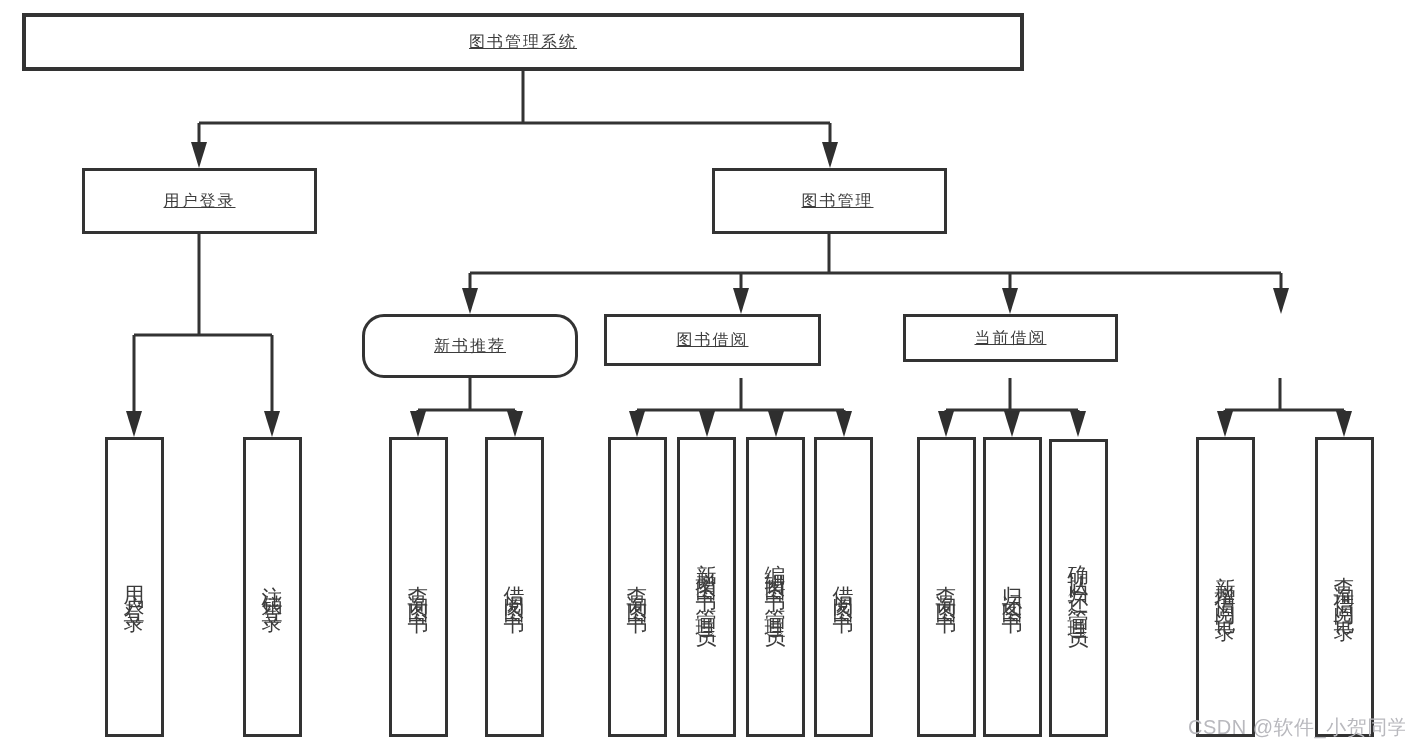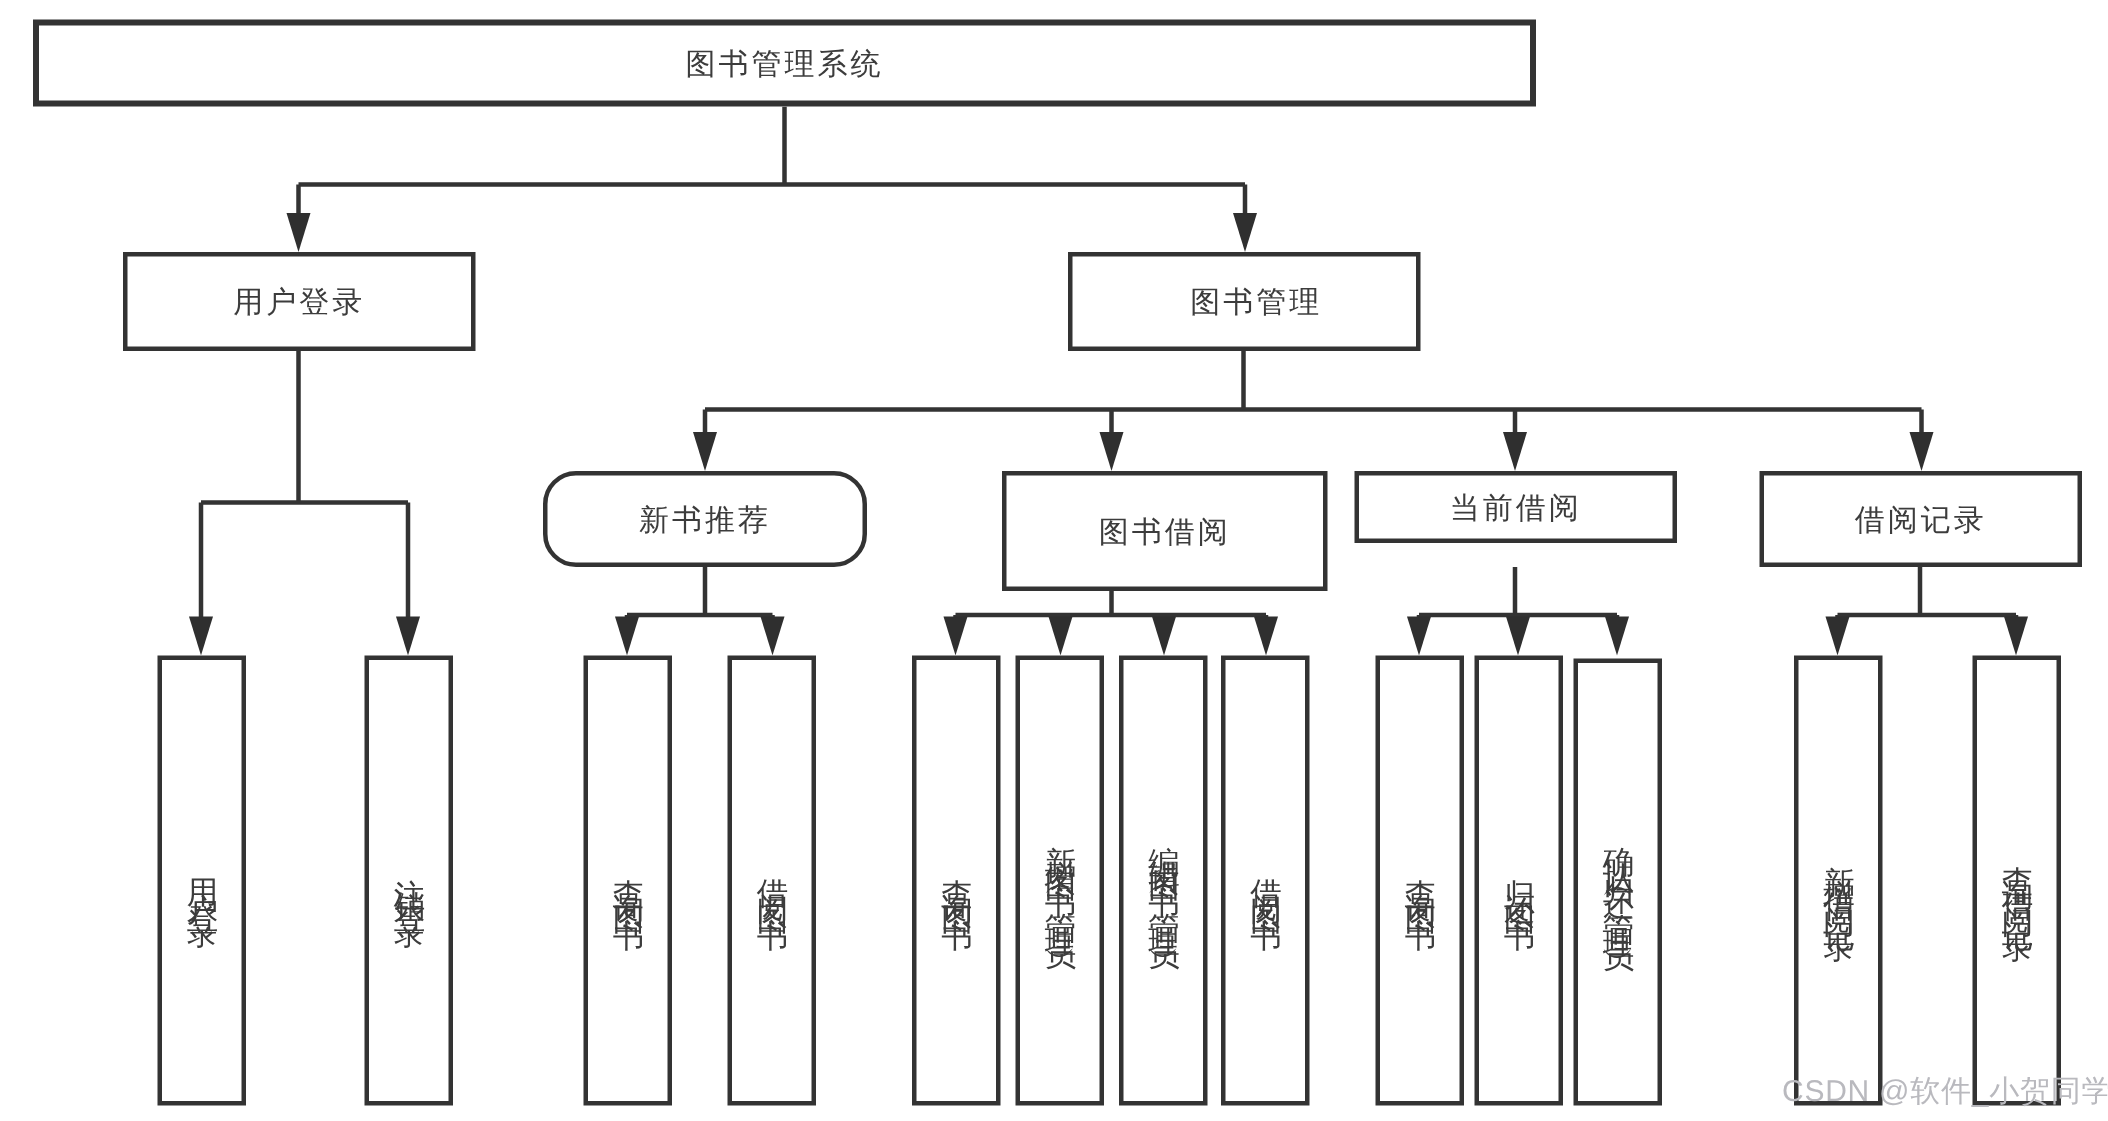--- a/index.html
+++ b/index.html
@@ -18,23 +18,24 @@
     background: #ffffff;
     border: 3px solid #333333;
     display: flex;
     align-items: center;
     justify-content: center;
     color: #3c3c3c;
     z-index: 2;
   }
   .node.root { border-width: 4px; }
   .hlabel {
-    font-size: 20px;
+    font-size: 16px;
     letter-spacing: 2px;
     white-space: nowrap;
+    text-decoration: underline;
   }
   .vlabel {
     writing-mode: vertical-rl;
     text-orientation: mixed;
     font-size: 21px;
     line-height: 1;
     letter-spacing: 9px;
     white-space: nowrap;
     color: #3c3c3c;
   }
@@ -106,28 +107,25 @@
   <div class="node" style="left:82px; top:168px; width:235px; height:66px;">
     <span class="hlabel">用户登录</span>
   </div>
   <div class="node" style="left:712px; top:168px; width:235px; height:66px;padding-left:16px;">
     <span class="hlabel">图书管理</span>
   </div>
 
   <div class="node" style="left:362px; top:314px; width:216px; height:64px;border-radius:22px;">
     <span class="hlabel">新书推荐</span>
   </div>
-  <div class="node" style="left:668px; top:314px; width:217px; height:80px;justify-content:center;">
+  <div class="node" style="left:604px; top:314px; width:217px; height:52px;justify-content:center;">
     <span class="hlabel">图书借阅</span>
   </div>
   <div class="node" style="left:903px; top:314px; width:215px; height:48px;">
     <span class="hlabel">当前借阅</span>
-  </div>
-  <div class="node" style="left:1173px; top:314px; width:215px; height:64px;">
-    <span class="hlabel">借阅记录</span>
   </div>
 
   <div class="node" style="left:105px; top:437px; width:59px; height:300px;">
     <span class="vlabel">用户登录</span>
   </div>
   <div class="node" style="left:243px; top:437px; width:59px; height:300px;">
     <span class="vlabel">注销登录</span>
   </div>
 
   <div class="node" style="left:389px; top:437px; width:59px; height:300px;">

